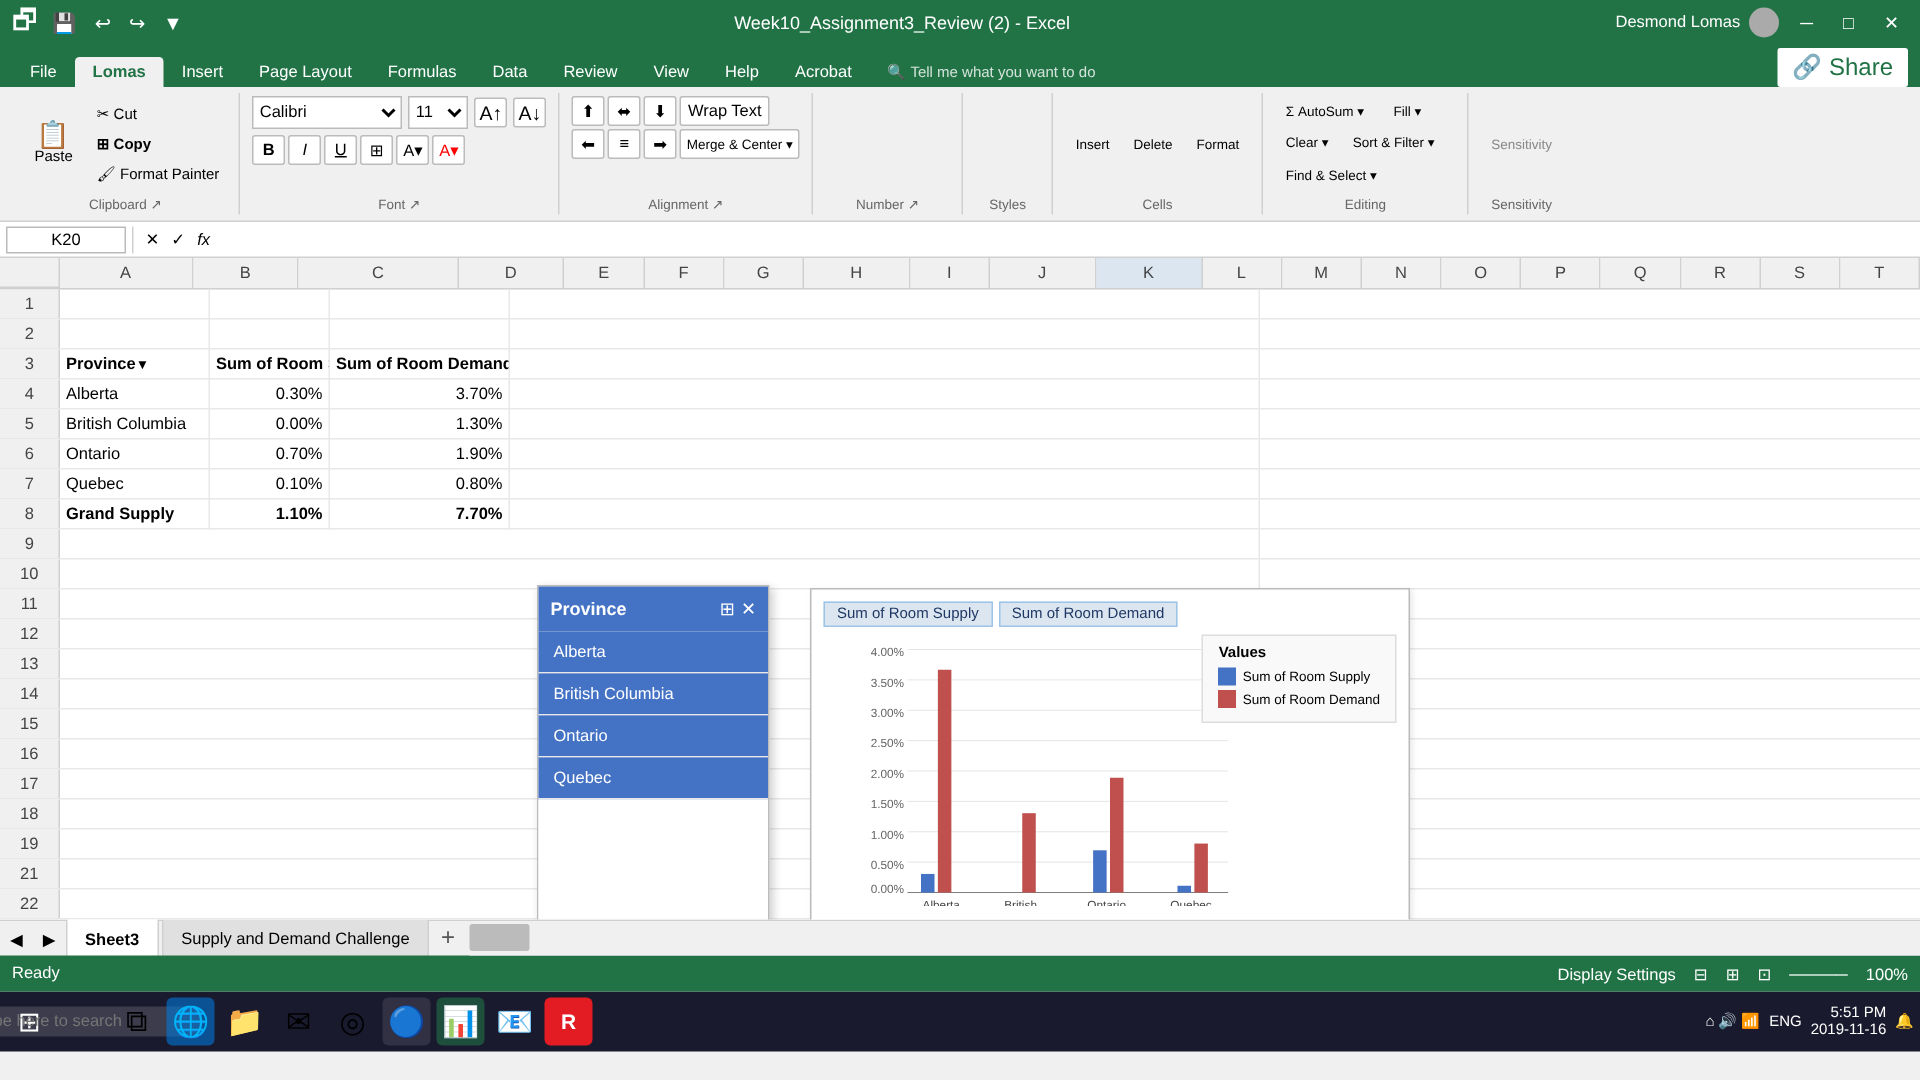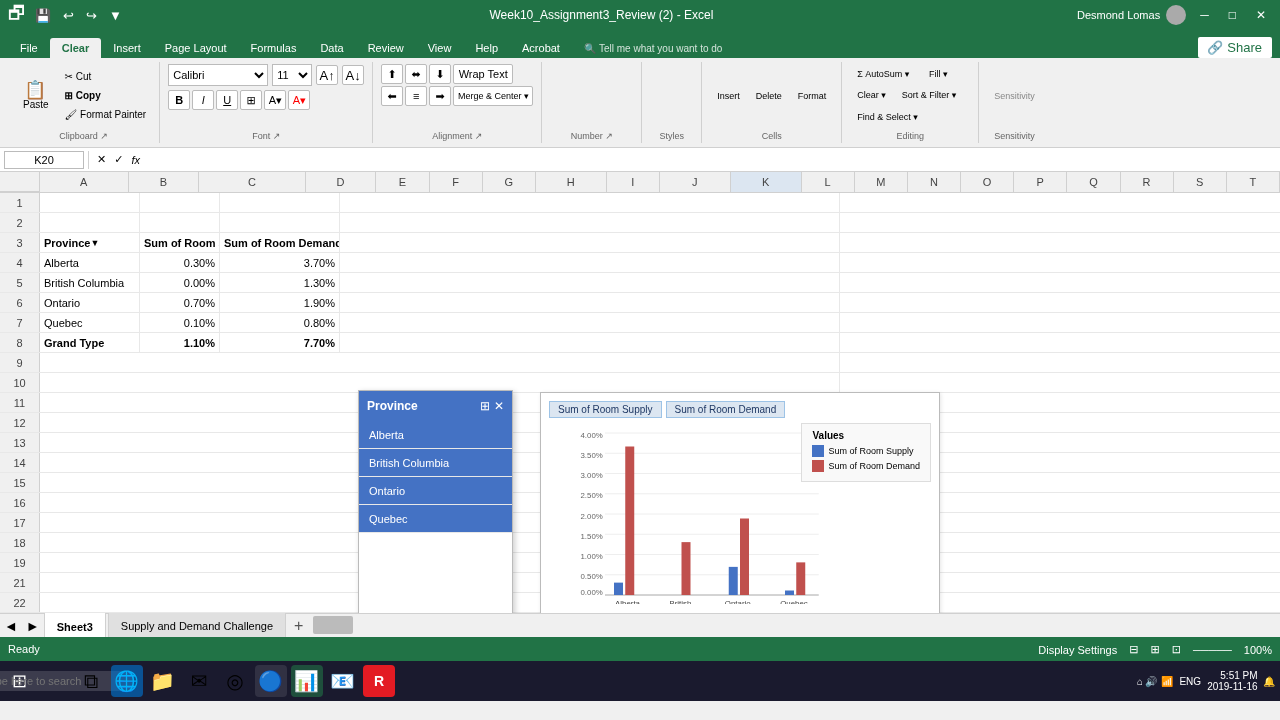--- a/index.html
+++ b/index.html
@@ -347,32 +347,32 @@
       <span style="width:20px;height:20px;background:#aaa;border-radius:50%;display:inline-block;"></span>
     </span>
     <button class="win-btn">─</button>
     <button class="win-btn">□</button>
     <button class="win-btn win-close">✕</button>
   </div>
 </div>
 
 <div class="ribbon-tabs">
   <div class="ribbon-tab">File</div>
-  <div class="ribbon-tab active">Clear</div>
+  <div class="ribbon-tab active">Lomas</div>
   <div class="ribbon-tab">Insert</div>
   <div class="ribbon-tab">Page Layout</div>
   <div class="ribbon-tab">Formulas</div>
   <div class="ribbon-tab">Data</div>
   <div class="ribbon-tab">Review</div>
   <div class="ribbon-tab">View</div>
   <div class="ribbon-tab">Help</div>
   <div class="ribbon-tab">Acrobat</div>
   <div class="ribbon-tab" style="font-size:10px; color:rgba(255,255,255,0.8);">🔍 Tell me what you want to do</div>
   <div style="margin-left:auto; display:flex; align-items:center; gap:4px; color:white; font-size:11px;">
-    <button style="background:white;color:#217346;border:none;padding:3px 10px;border-radius:2px;cursor:pointer;font-size:13px;margin-left:44px;">🔗 Share</button>
+    <button style="background:white;color:#217346;border:none;padding:3px 10px;border-radius:2px;cursor:pointer;font-size:16px;margin-left:44px;">🔗 Share</button>
   </div>
 </div>
 
 <div class="ribbon">
 
   <div class="ribbon-group">
     <div class="ribbon-group-content">
       <div style="display:flex;flex-direction:column;align-items:center;">
         <button class="ribbon-btn">
           <span class="ribbon-btn-icon">📋</span>
@@ -558,21 +558,21 @@
     <div class="sheet-row">
       <div class="row-header">7</div>
       <div class="cell" style="width:100px;">Quebec</div>
       <div class="cell right" style="width:80px;">0.10%</div>
       <div class="cell right" style="width:120px;">0.80%</div>
       <div class="cell" style="width:500px;"></div>
     </div>
 
     <div class="sheet-row">
       <div class="row-header">8</div>
-      <div class="cell bold" style="width:100px;">Grand Type</div>
+      <div class="cell bold" style="width:100px;">Grand Supply</div>
       <div class="cell bold right" style="width:80px;">1.10%</div>
       <div class="cell bold right" style="width:120px;">7.70%</div>
       <div class="cell" style="width:500px;"></div>
     </div>
 
     <div class="sheet-row">
         <div class="row-header">9</div>
         <div class="cell" style="width:800px;"></div>
       </div>
     <div class="sheet-row">

